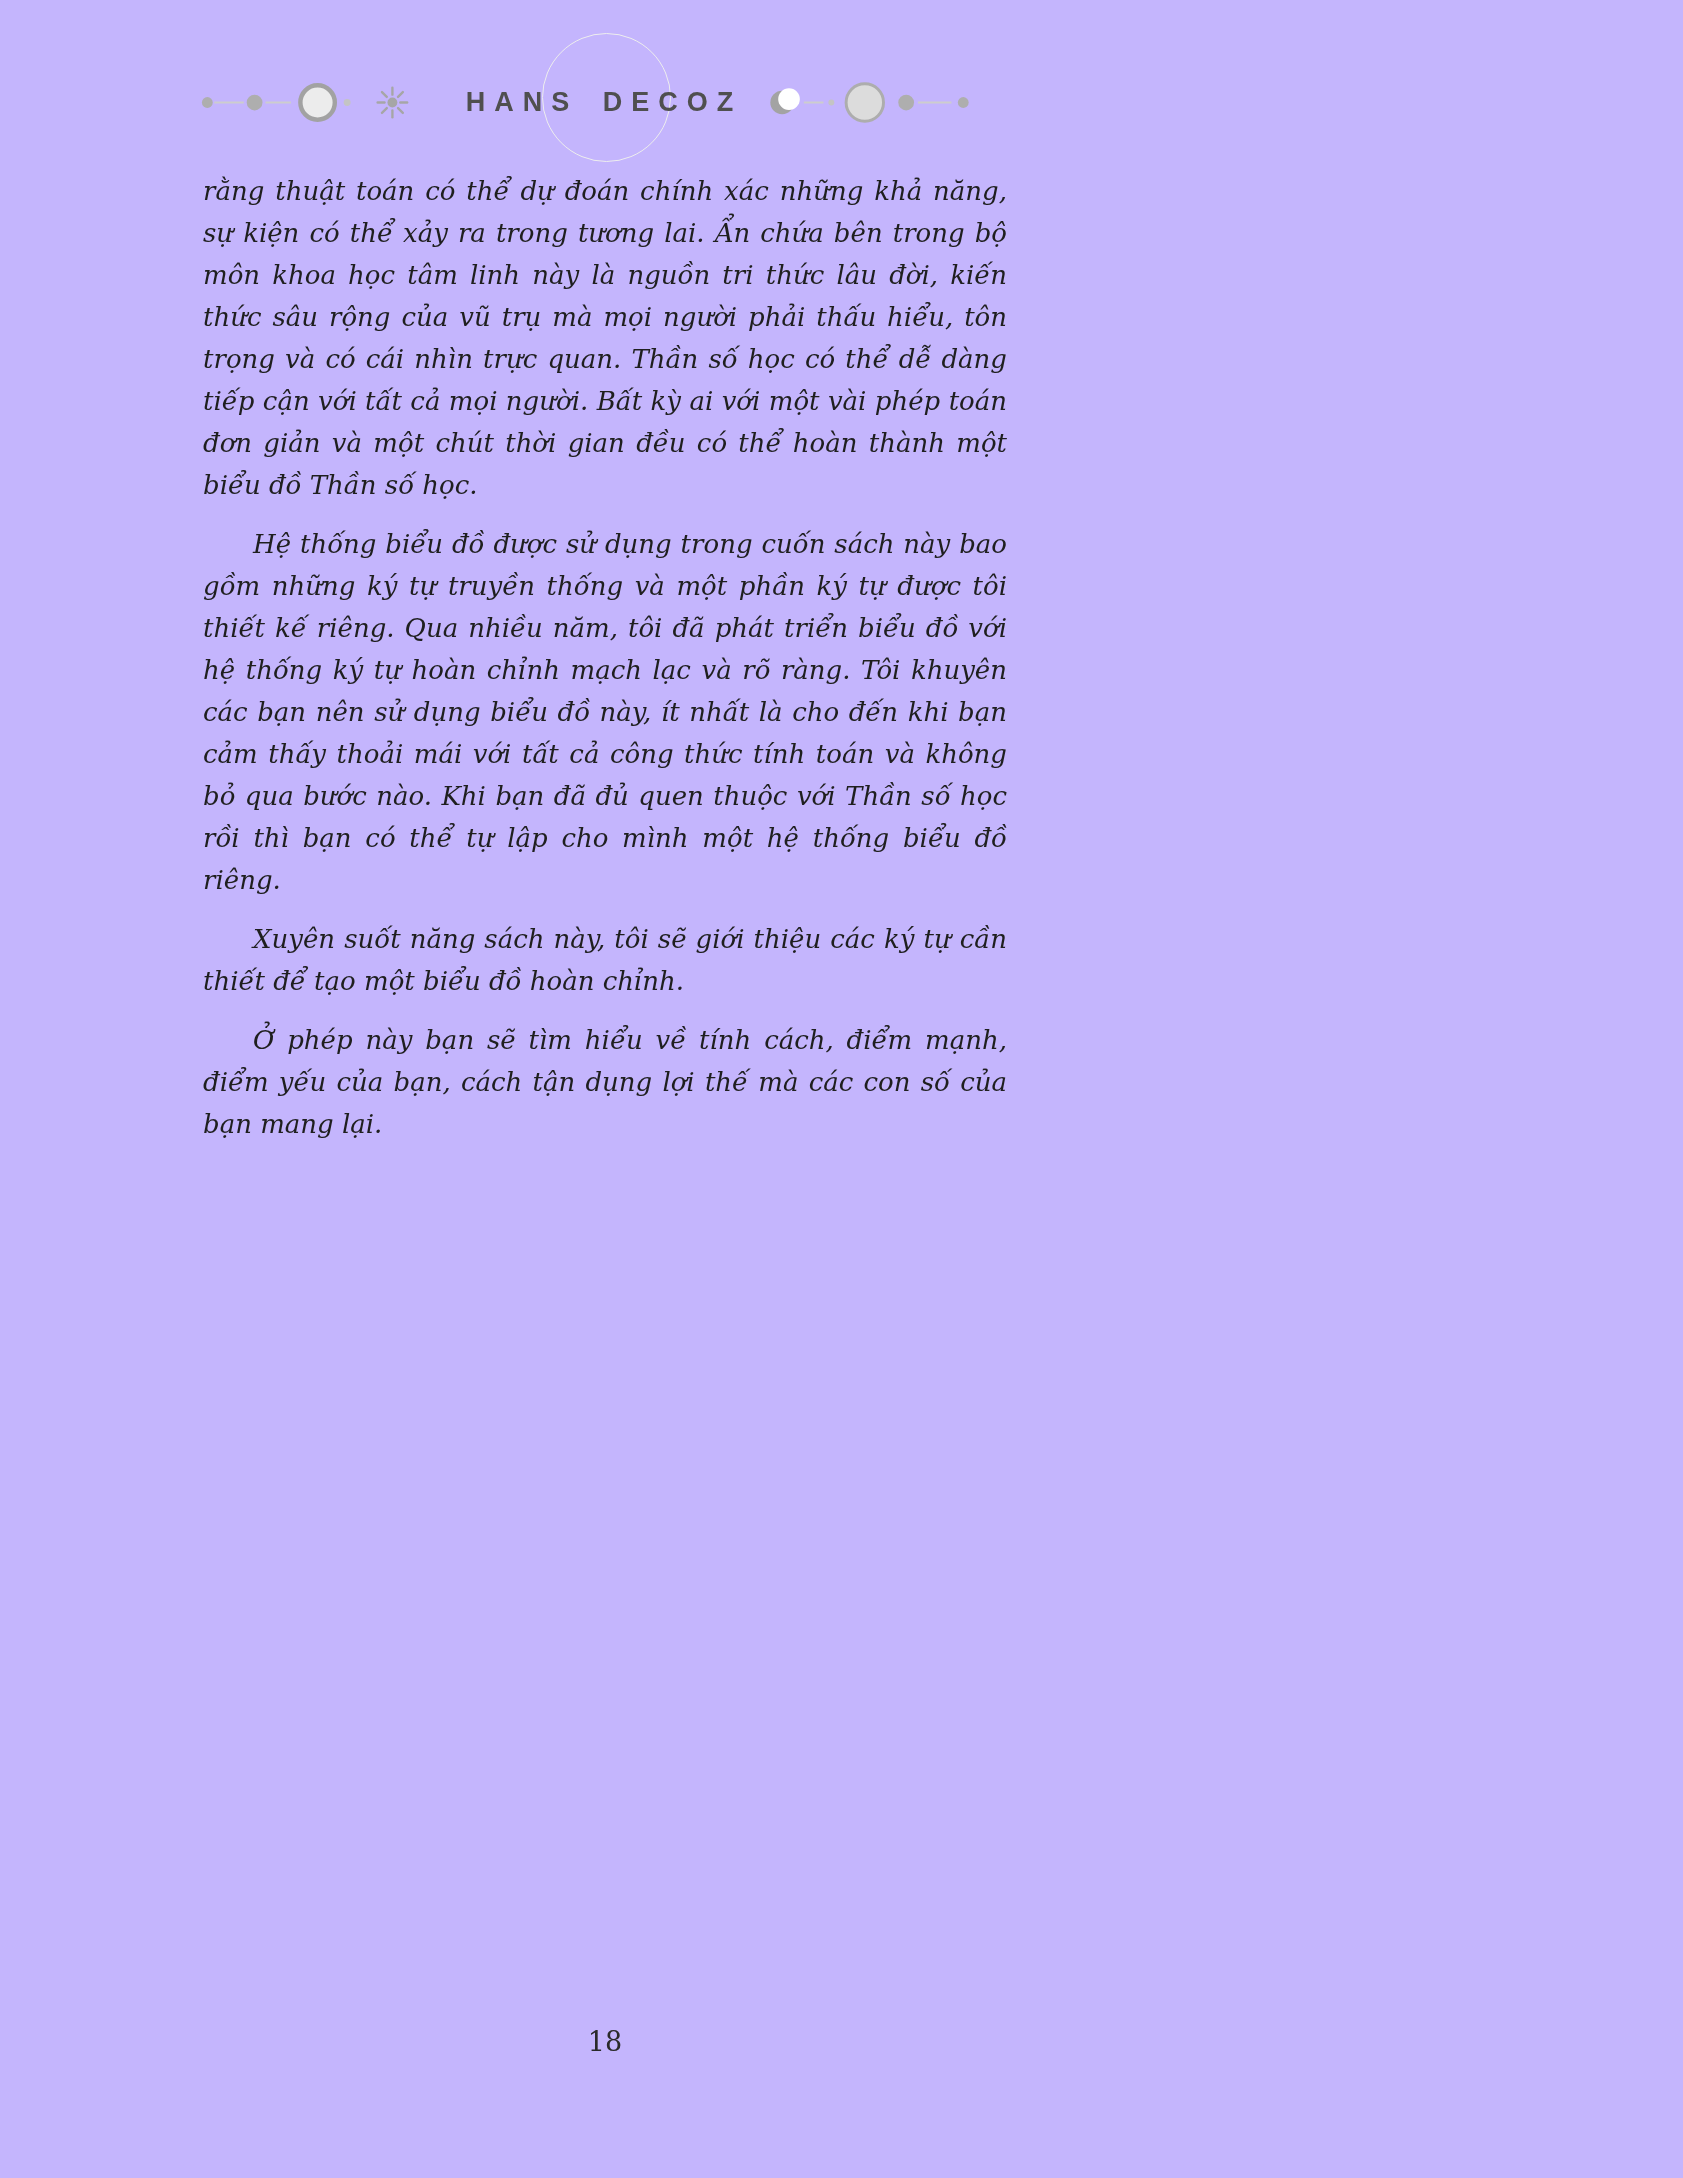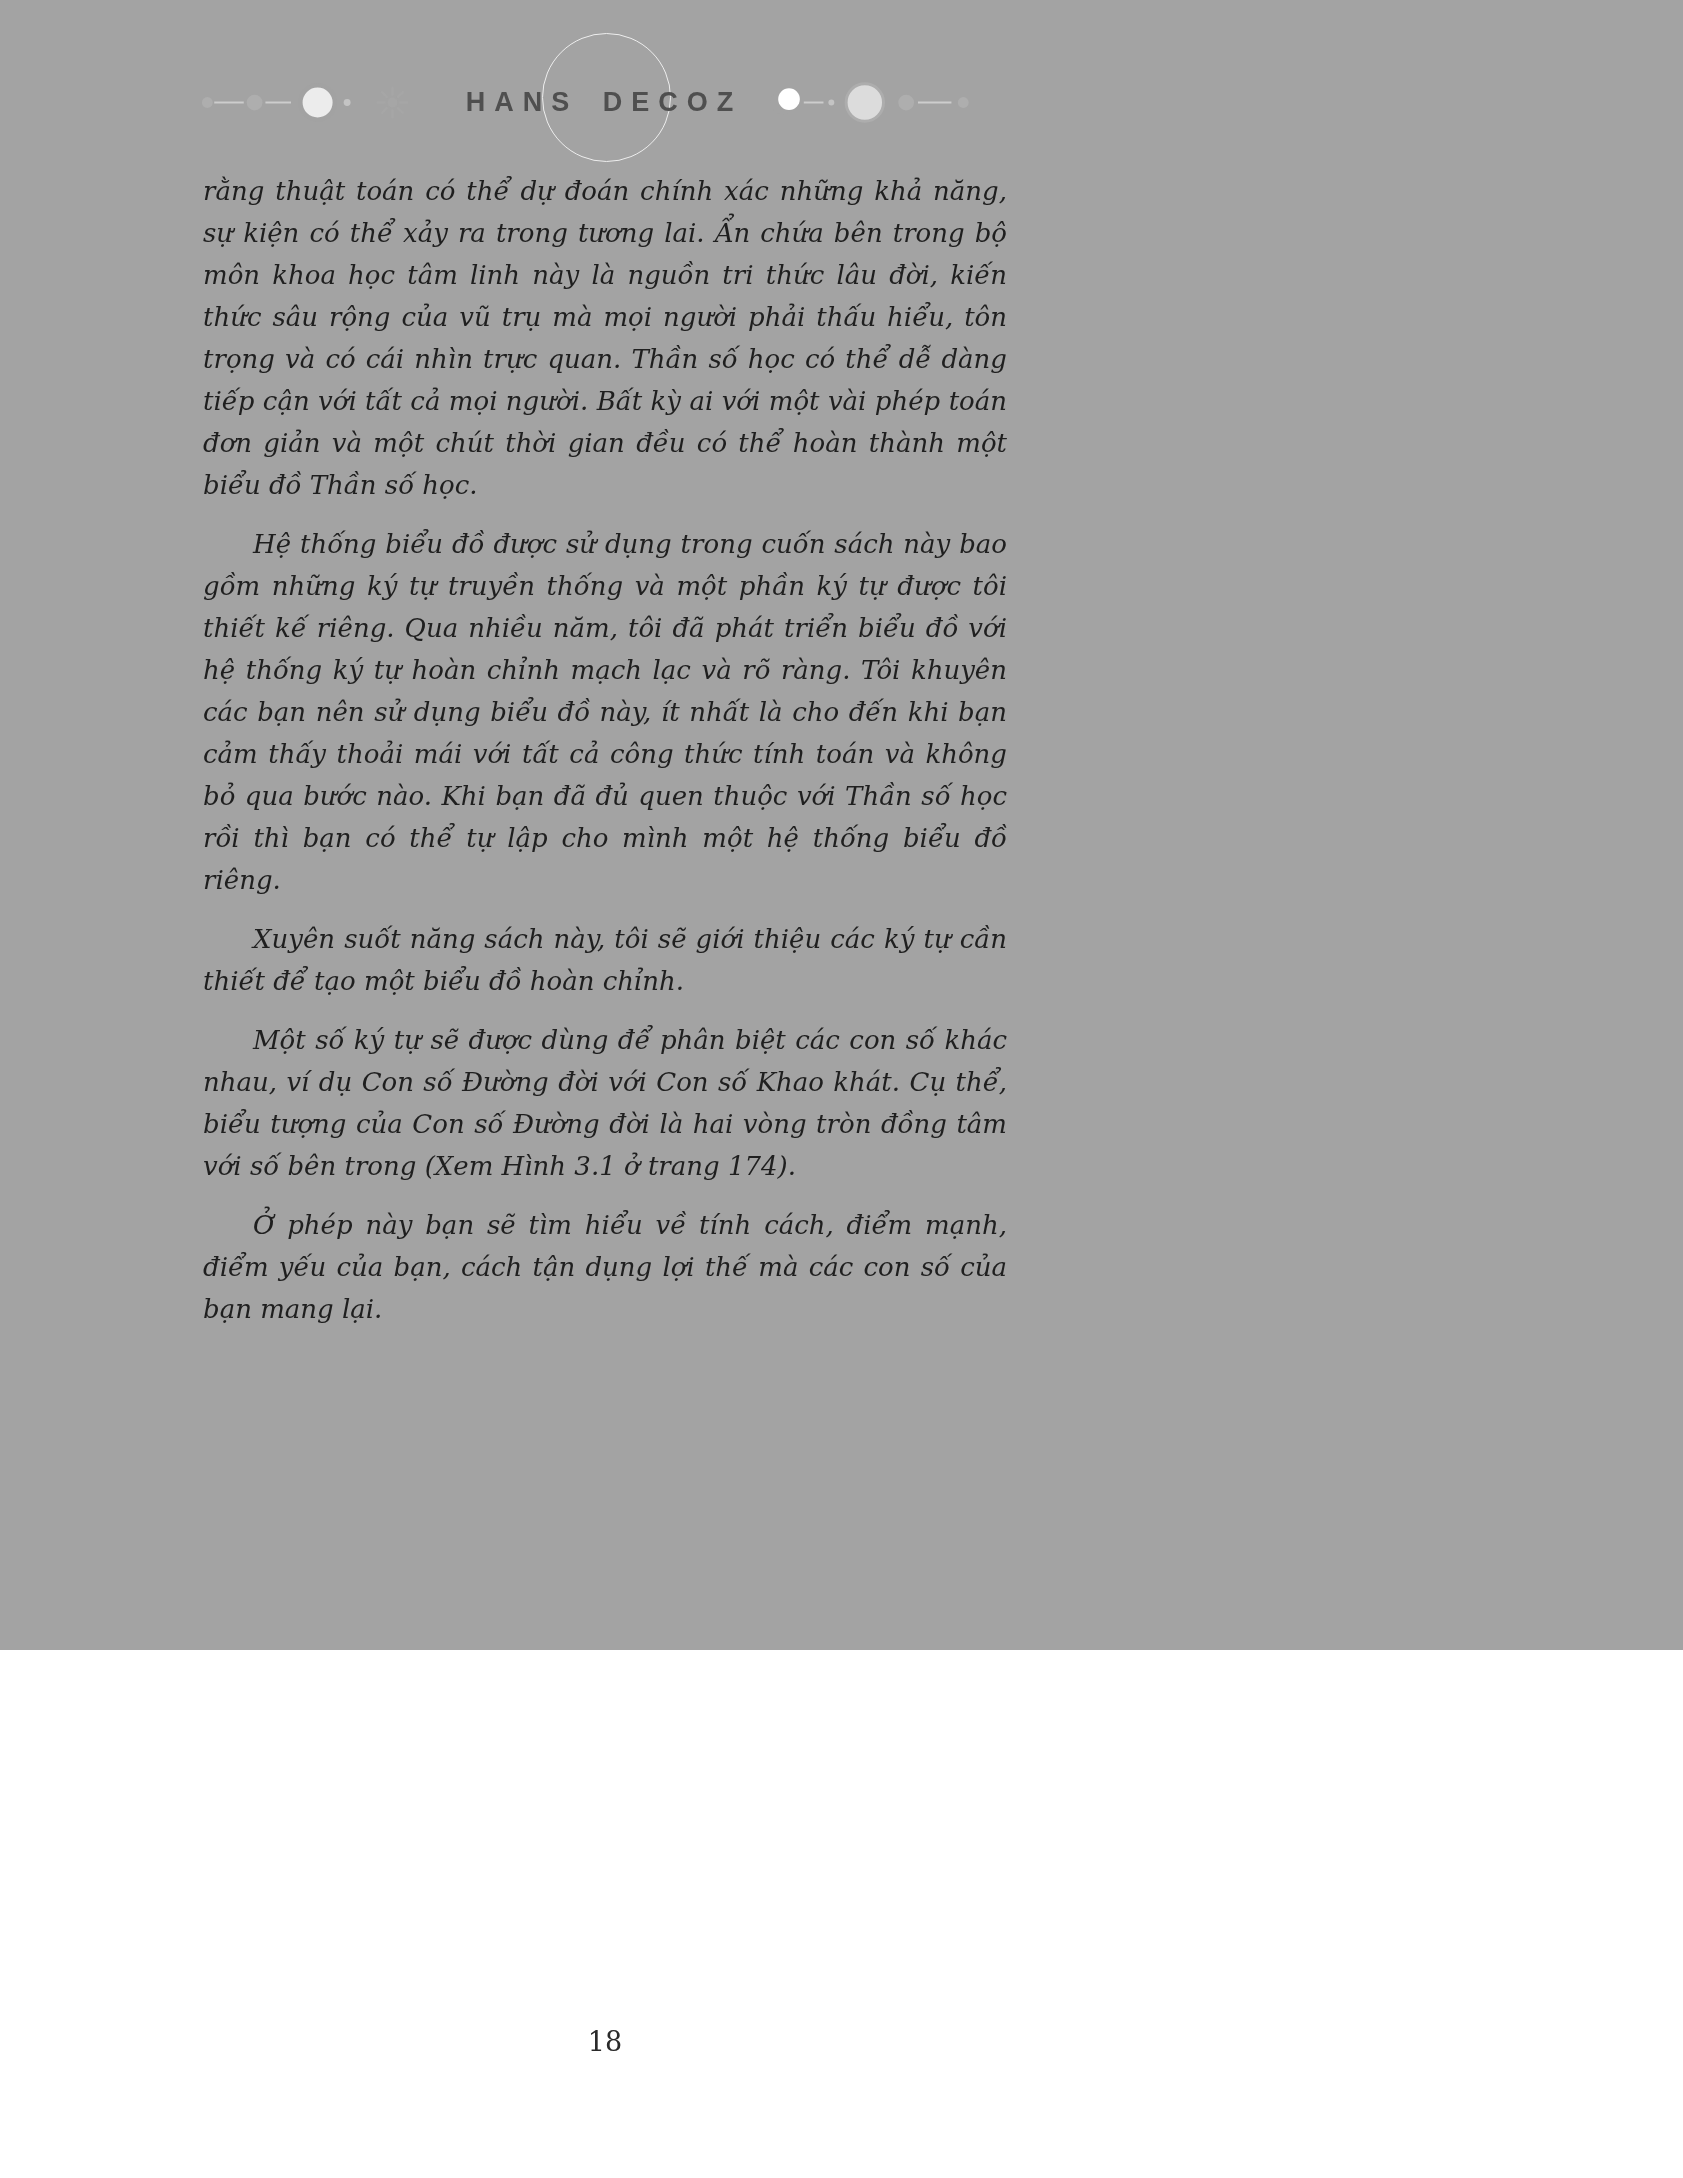--- a/index.html
+++ b/index.html
@@ -7,22 +7,22 @@
   html, body { background: #ffffff; }
   body {
     width: 1683px;
     height: 2178px;
     font-family: "DejaVu Serif", serif;
     overflow: hidden;
   }
   .page {
     position: relative;
     width: 1683px;
-    height: 1650px;
-    background: #a3a3a3;
+    height: 2178px;
+    background: #c4b5fd;
   }
   
   .page-header {
     position: absolute;
     top: 67px;
     left: 194px;
     width: 820px;
     height: 71px;
     display: flex;
     align-items: center;
@@ -122,21 +122,20 @@
       <circle class="orn-dot" cx="148" cy="32" r="8"></circle>
       <line class="orn-line" x1="160" y1="32" x2="194" y2="32"></line>
       <circle class="orn-dot" cx="206" cy="32" r="5.5"></circle>
     </svg>
   </header>
 
   <main class="body-text">
     <p class="para first">rằng thuật toán có thể dự đoán chính xác những khả năng, sự kiện có thể xảy ra trong tương lai. Ẩn chứa bên trong bộ môn khoa học tâm linh này là nguồn tri thức lâu đời, kiến thức sâu rộng của vũ trụ mà mọi người phải thấu hiểu, tôn trọng và có cái nhìn trực quan. Thần số học có thể dễ dàng tiếp cận với tất cả mọi người. Bất kỳ ai với một vài phép toán đơn giản và một chút thời gian đều có thể hoàn thành một biểu đồ Thần số học.</p>
     <p class="para">Hệ thống biểu đồ được sử dụng trong cuốn sách này bao gồm những ký tự truyền thống và một phần ký tự được tôi thiết kế riêng. Qua nhiều năm, tôi đã phát triển biểu đồ với hệ thống ký tự hoàn chỉnh mạch lạc và rõ ràng. Tôi khuyên các bạn nên sử dụng biểu đồ này, ít nhất là cho đến khi bạn cảm thấy thoải mái với tất cả công thức tính toán và không bỏ qua bước nào. Khi bạn đã đủ quen thuộc với Thần số học rồi thì bạn có thể tự lập cho mình một hệ thống biểu đồ riêng.</p>
     <p class="para">Xuyên suốt năng sách này, tôi sẽ giới thiệu các ký tự cần thiết để tạo một biểu đồ hoàn chỉnh.</p>
-    <p class="para">Một số ký tự sẽ được dùng để phân biệt các con số khác nhau, ví dụ Con số Đường đời với Con số Khao khát. Cụ thể, biểu tượng của Con số Đường đời là hai vòng tròn đồng tâm với số bên trong (Xem Hình 3.1 ở trang 174).</p>
     <p class="para">Ở phép này bạn sẽ tìm hiểu về tính cách, điểm mạnh, điểm yếu của bạn, cách tận dụng lợi thế mà các con số của bạn mang lại.</p>
   </main>
 
   <footer class="page-footer">
     <span class="page-number">18</span>
   </footer>
 
 </div>
 
 

